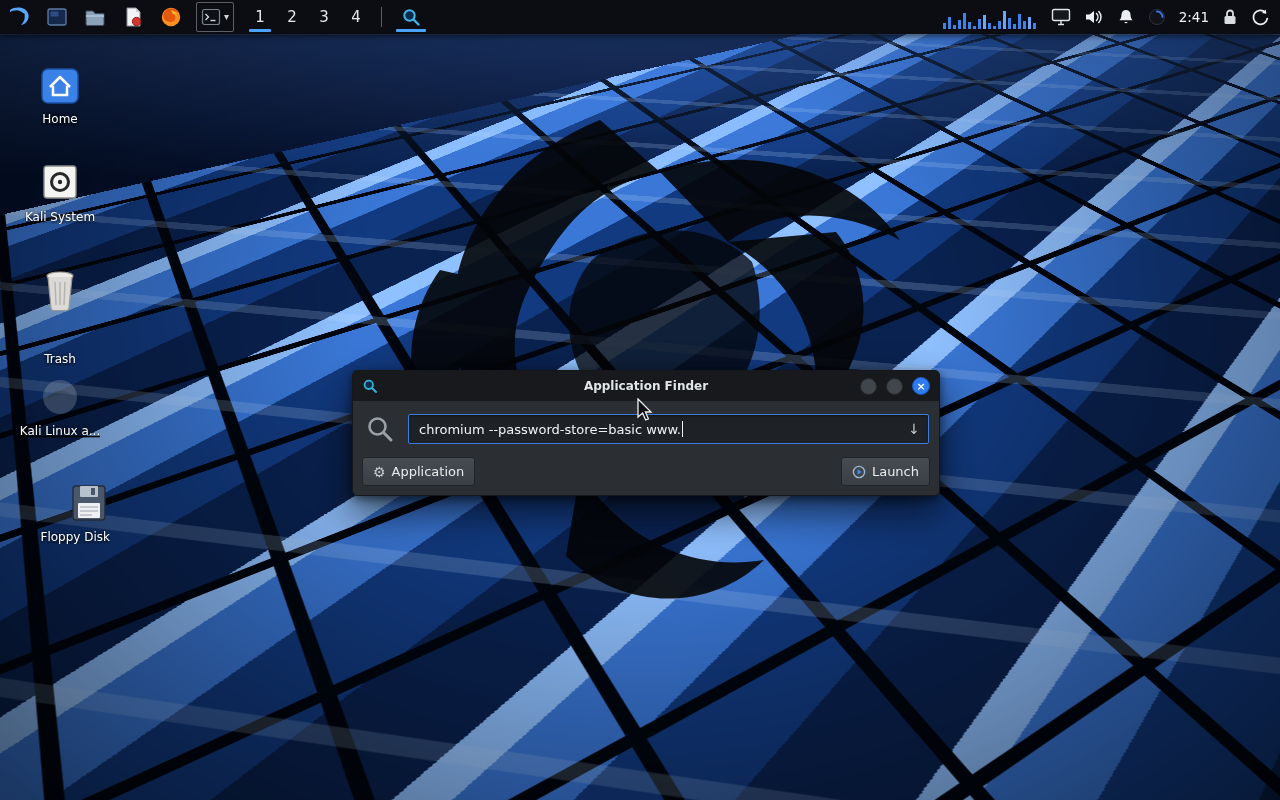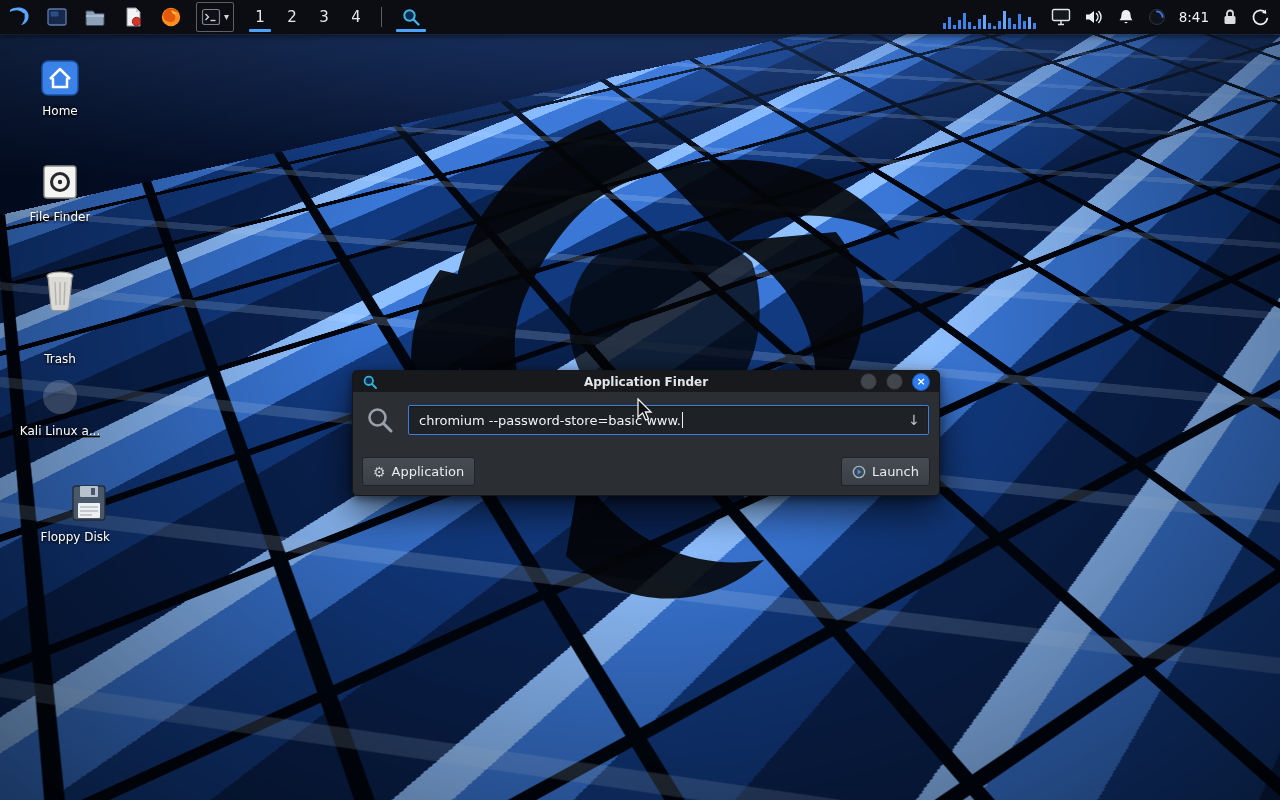--- a/index.html
+++ b/index.html
@@ -49,21 +49,21 @@
   .desk-label{color:#fff;font-size:12px;text-align:center;max-width:96px;white-space:nowrap;overflow:hidden;
     text-shadow:0 1px 3px rgba(0,0,0,.95), 0 0 6px rgba(0,0,0,.7);}
   .faded{opacity:.45;}
 
   
   .dialog{
     position:absolute;left:352px;top:370px;width:586px;height:124px;z-index:40;
     background:#2b2f34;border:1px solid #15171a;border-radius:5px;
     box-shadow:0 16px 38px rgba(0,0,0,.65), 0 3px 10px rgba(0,0,0,.5);
   }
-  .titlebar{height:21px;background:#17191c;border-radius:4px 4px 0 0;display:flex;align-items:center;padding:0 9px;position:relative;}
+  .titlebar{height:30px;background:#17191c;border-radius:4px 4px 0 0;display:flex;align-items:center;padding:0 9px;position:relative;}
   .title{position:absolute;left:0;right:0;text-align:center;color:#e2e5e8;font-size:12px;font-weight:bold;pointer-events:none;}
   .win-btns{margin-left:auto;display:flex;align-items:center;gap:9px;z-index:2;}
   .circle-btn{width:15px;height:15px;border-radius:50%;background:#41464c;border:1px solid #23262a;}
   .close-btn{width:16px;height:16px;border-radius:50%;background:#2f7bf0;border:1px solid #1d57b8;
     color:#fff;font-size:11px;font-weight:bold;display:flex;align-items:center;justify-content:center;line-height:1;}
   .search-row{display:flex;align-items:center;gap:13px;padding:13px 10px 0 12px;}
   .cmd-input{
     flex:1;height:28px;background:#1e2227;border:1px solid #3d7de0;border-radius:2px;
     display:flex;align-items:center;padding:0 26px 0 10px;position:relative;
     color:#f1f3f5;font-size:13px;box-shadow:inset 0 1px 2px rgba(0,0,0,.4);
@@ -215,50 +215,50 @@
     <svg width="18" height="18" viewBox="0 0 18 18">
       <path d="M9 2 a4.5 4.5 0 0 1 4.5 4.5 c0 3.5 1.5 5 2 5.8 H2.5 c.5 -.8 2 -2.3 2 -5.8 A4.5 4.5 0 0 1 9 2 z" fill="#eceff1"></path>
       <path d="M7.3 14 a1.8 1.8 0 0 0 3.4 0 z" fill="#eceff1"></path>
     </svg>
 
     <svg width="18" height="18" viewBox="0 0 18 18">
       <circle cx="9" cy="9" r="7.5" fill="#10131a" stroke="#2c3340" stroke-width="1"></circle>
       <path d="M9 3.5 a5.5 5.5 0 0 1 5.5 5.5" stroke="#3f6fe0" stroke-width="2" fill="none" stroke-linecap="round"></path>
     </svg>
 
-    <span class="clock">8:41</span>
+    <span class="clock">2:41</span>
 
     <svg width="16" height="18" viewBox="0 0 16 18">
       <rect x="2.5" y="8" width="11" height="8" rx="1.5" fill="#d9dde1"></rect>
       <path d="M5 8 V5.5 a3 3 0 0 1 6 0 V8" stroke="#d9dde1" stroke-width="1.8" fill="none"></path>
     </svg>
 
     <svg width="19" height="19" viewBox="0 0 19 19">
       <path d="M14.5 4.5 a7 7 0 1 0 1.8 6" stroke="#eceff1" stroke-width="1.7" fill="none" stroke-linecap="round"></path>
       <path d="M14.8 1.5 l.4 4.2 -4.2 -.6 z" fill="#eceff1"></path>
     </svg>
   </div>
 </div>
 
-<div class="desk-item" style="left:10px;top:58px;">
+<div class="desk-item" style="left:10px;top:66px;">
   <svg width="44" height="40" viewBox="0 0 44 40">
     <rect x="4" y="3" width="36" height="34" rx="6" fill="#3b82e8" stroke="#1b4fa0" stroke-width="1.5"></rect>
     <path d="M12 21 L22 11 L32 21" stroke="#fff" stroke-width="2.5" fill="none" stroke-linejoin="round"></path>
     <path d="M15 20 v9 h14 v-9" stroke="#fff" stroke-width="2.5" fill="none"></path>
   </svg>
   <div class="desk-label">Home</div>
 </div>
 
 <div class="desk-item" style="left:10px;top:162px;">
   <svg width="44" height="42" viewBox="0 0 44 42">
     <rect x="6" y="4" width="32" height="32" rx="3" fill="#f4f4f2" stroke="#8c8c88" stroke-width="1.4"></rect>
     <circle cx="22" cy="20" r="8.5" fill="none" stroke="#26282a" stroke-width="3"></circle>
     <circle cx="22" cy="20" r="2.2" fill="#26282a"></circle>
   </svg>
-  <div class="desk-label">File Finder</div>
+  <div class="desk-label">Kali System</div>
 </div>
 
 <div class="desk-item" style="left:10px;top:268px;gap:40px;">
   <svg width="40" height="44" viewBox="0 0 40 44">
     <ellipse cx="20" cy="8" rx="13" ry="4" fill="#eceae6" stroke="#9a9892" stroke-width="1.2"></ellipse>
     <path d="M8 9 L11 40 a3 3 0 0 0 3 2.5 h12 a3 3 0 0 0 3 -2.5 L32 9" fill="#dcdad6" stroke="#9a9892" stroke-width="1.2"></path>
     <path d="M15 14 l1 23 M20 14 v23 M25 14 l-1 23" stroke="#b4b2ac" stroke-width="1.4"></path>
   </svg>
   <div class="desk-label">Trash</div>
 </div>

